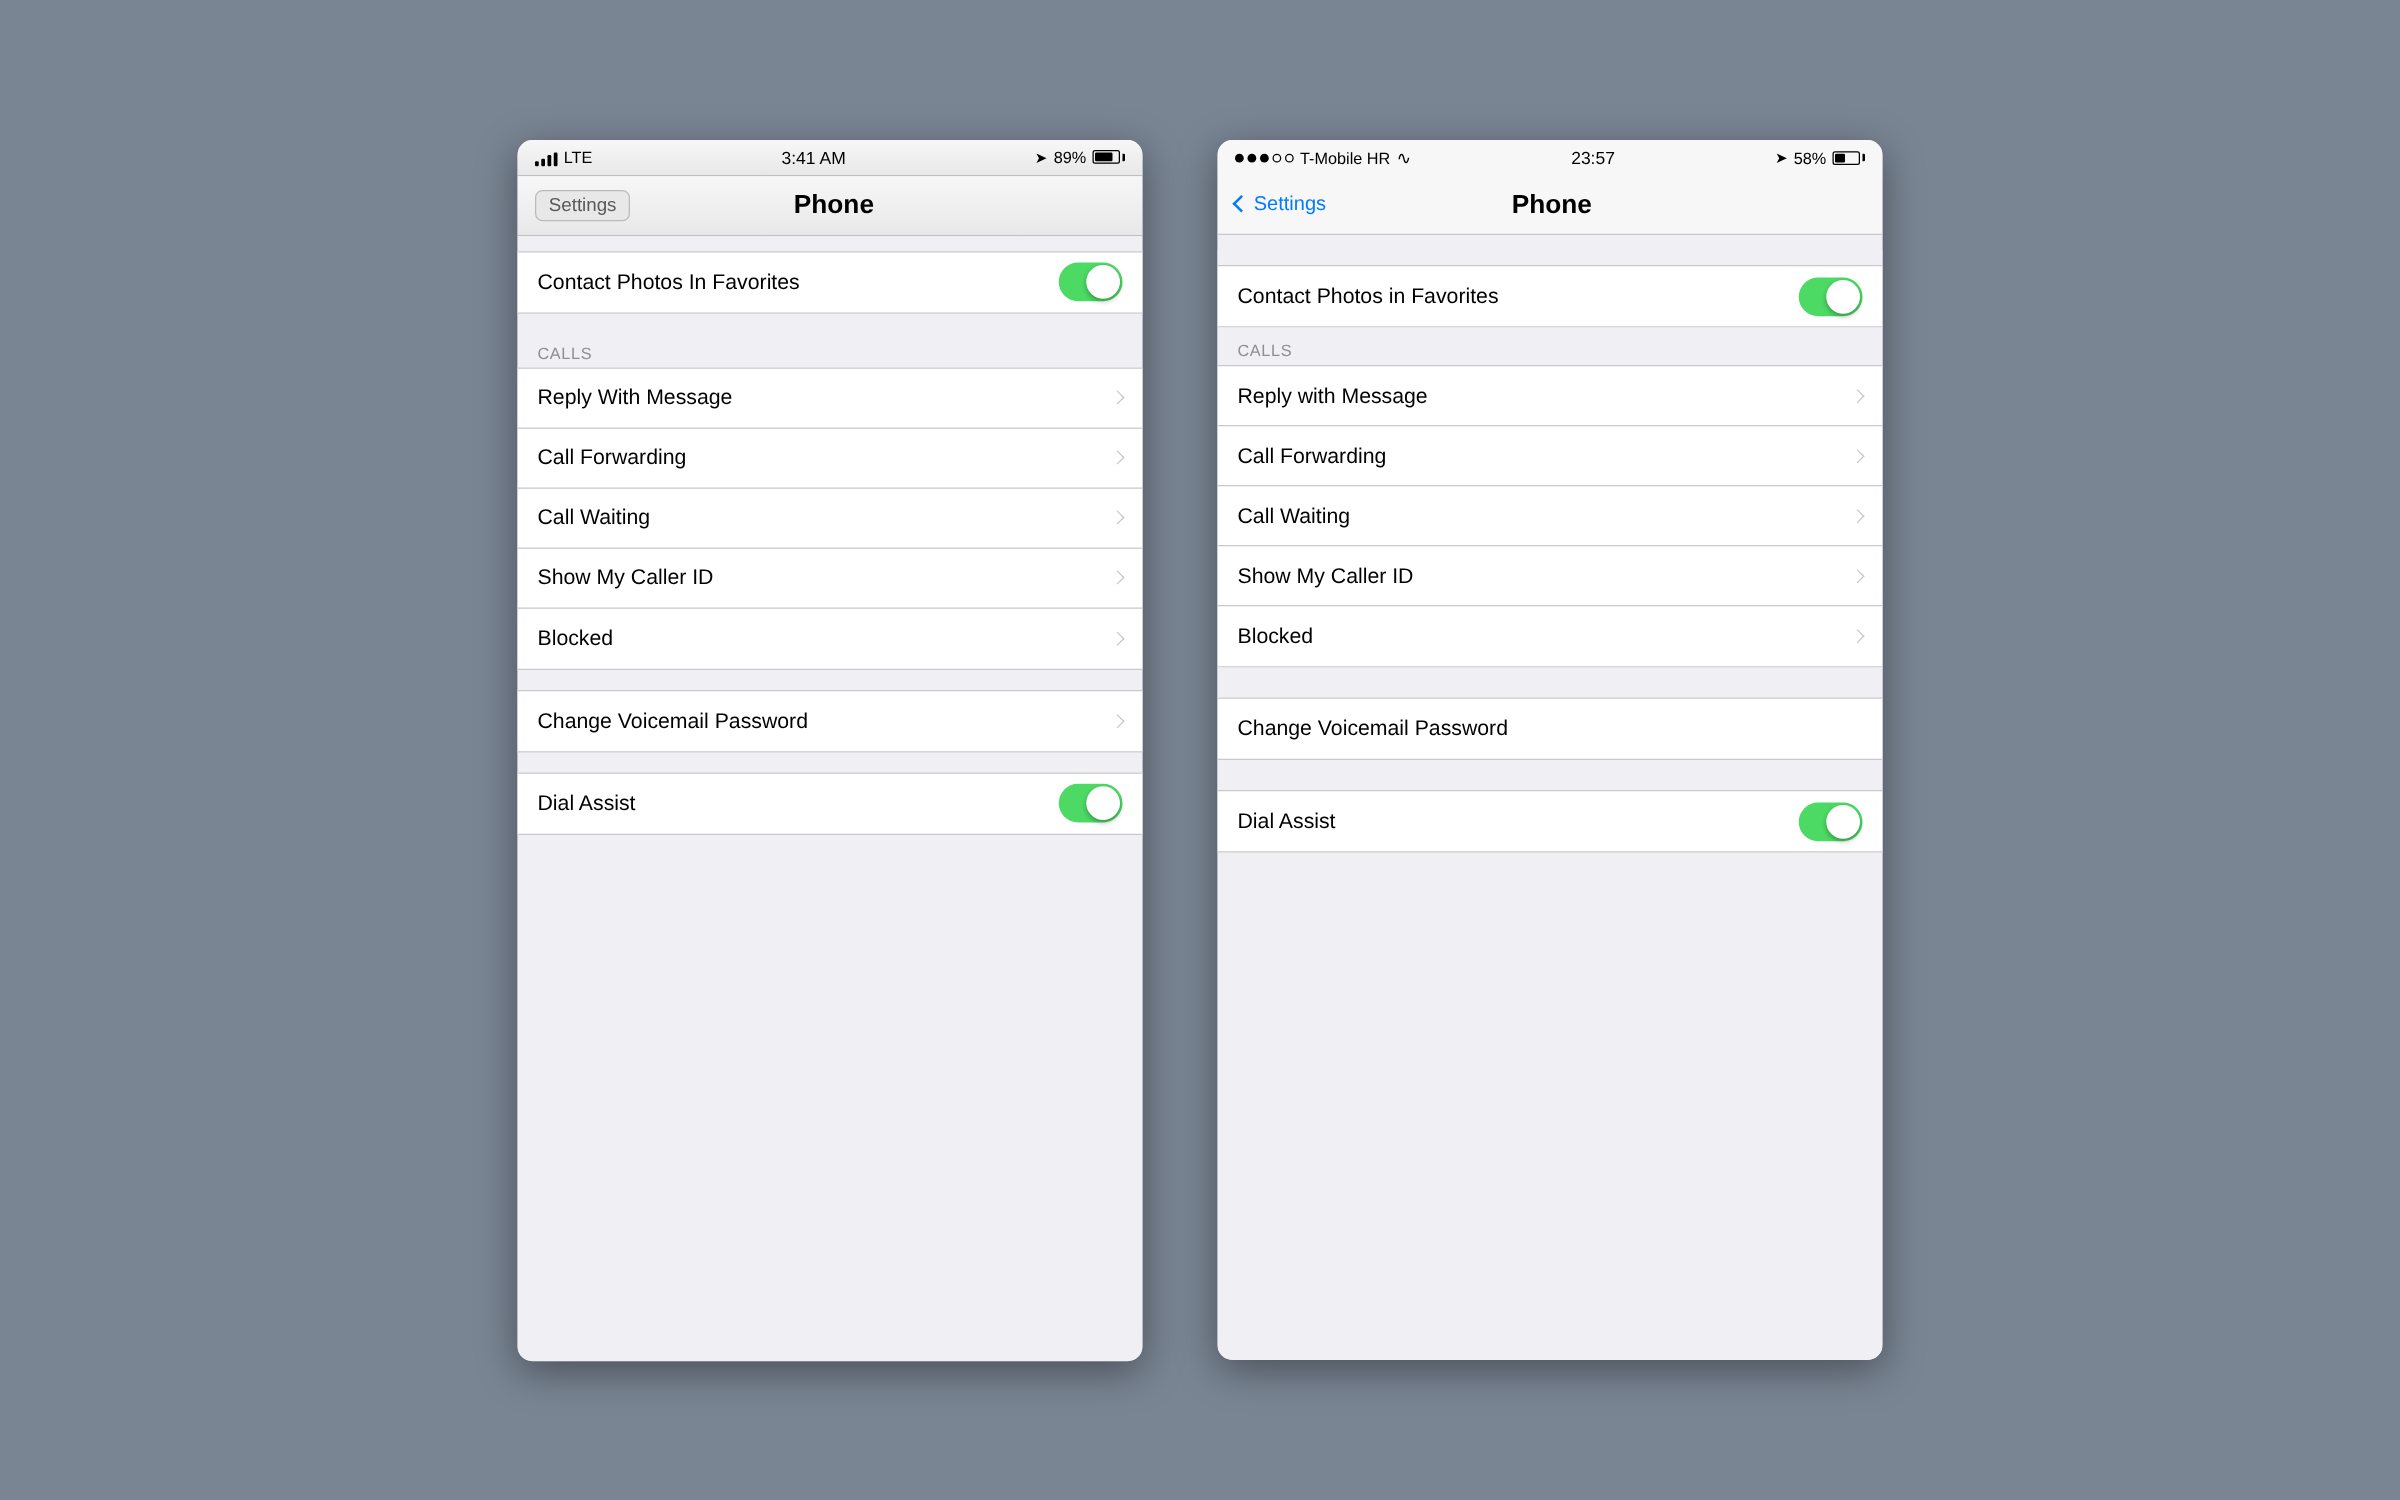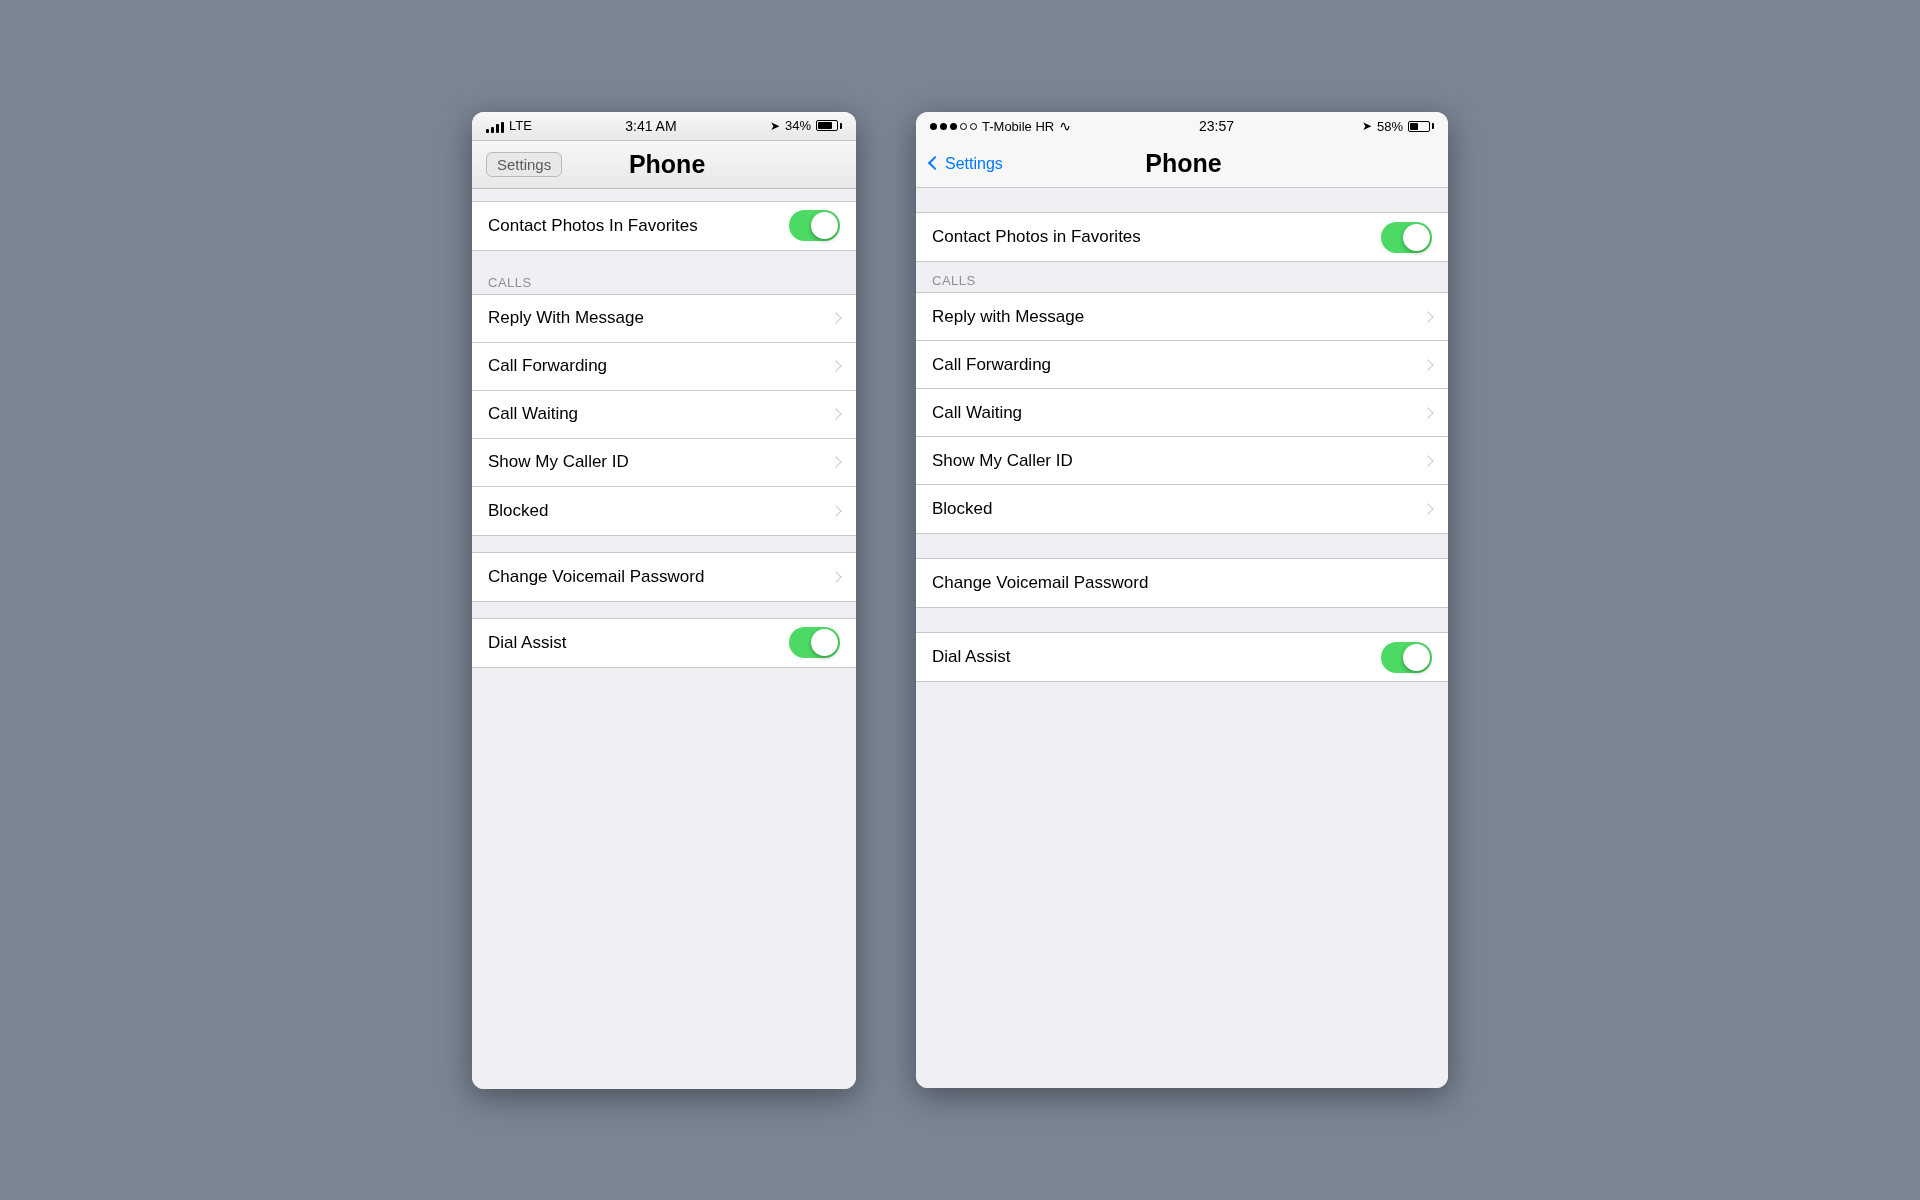--- a/index.html
+++ b/index.html
@@ -17,21 +17,21 @@
     
     .phone-frame {
       background: #f0f0f0;
       border-radius: 12px;
       overflow: hidden;
       box-shadow: 0 8px 32px rgba(0,0,0,0.4);
     }
 
     
     .phone-left {
-      width: 384px;
+      width: 500px;
     }
 
     
     .phone-right {
       width: 532px;
     }
 
     
     .status-bar {
       background: #f7f7f7;
@@ -109,21 +109,21 @@
       border-bottom: 1px solid #c8c8c8;
       display: flex;
       align-items: center;
       padding: 8px 14px;
       min-height: 48px;
     }
 
     .nav-bar-title {
       flex: 1;
       text-align: center;
-      font-size: 25px;
+      font-size: 21px;
       font-weight: 600;
       color: #000;
     }
 
     .nav-back-btn {
       font-size: 15px;
       color: #5a5a5a;
       background: #e8e8e8;
       border: 1px solid #bbb;
       border-radius: 6px;
@@ -283,21 +283,21 @@
         <div class="signal-bar" style="height:9px;"></div>
         <div class="signal-bar" style="height:11px;"></div>
       </div>
       <span>LTE</span>
     </div>
     <div class="status-bar-center">
       <span>3:41 AM</span>
     </div>
     <div class="status-bar-right">
       <span class="location-arrow">➤</span>
-      <span>34%</span>
+      <span>89%</span>
       <div class="battery">
         <div class="battery-body">
           <div class="battery-fill" style="width:80%;"></div>
         </div>
         <div class="battery-tip"></div>
       </div>
     </div>
   </div>
 
   <div class="nav-bar ios6-nav">

